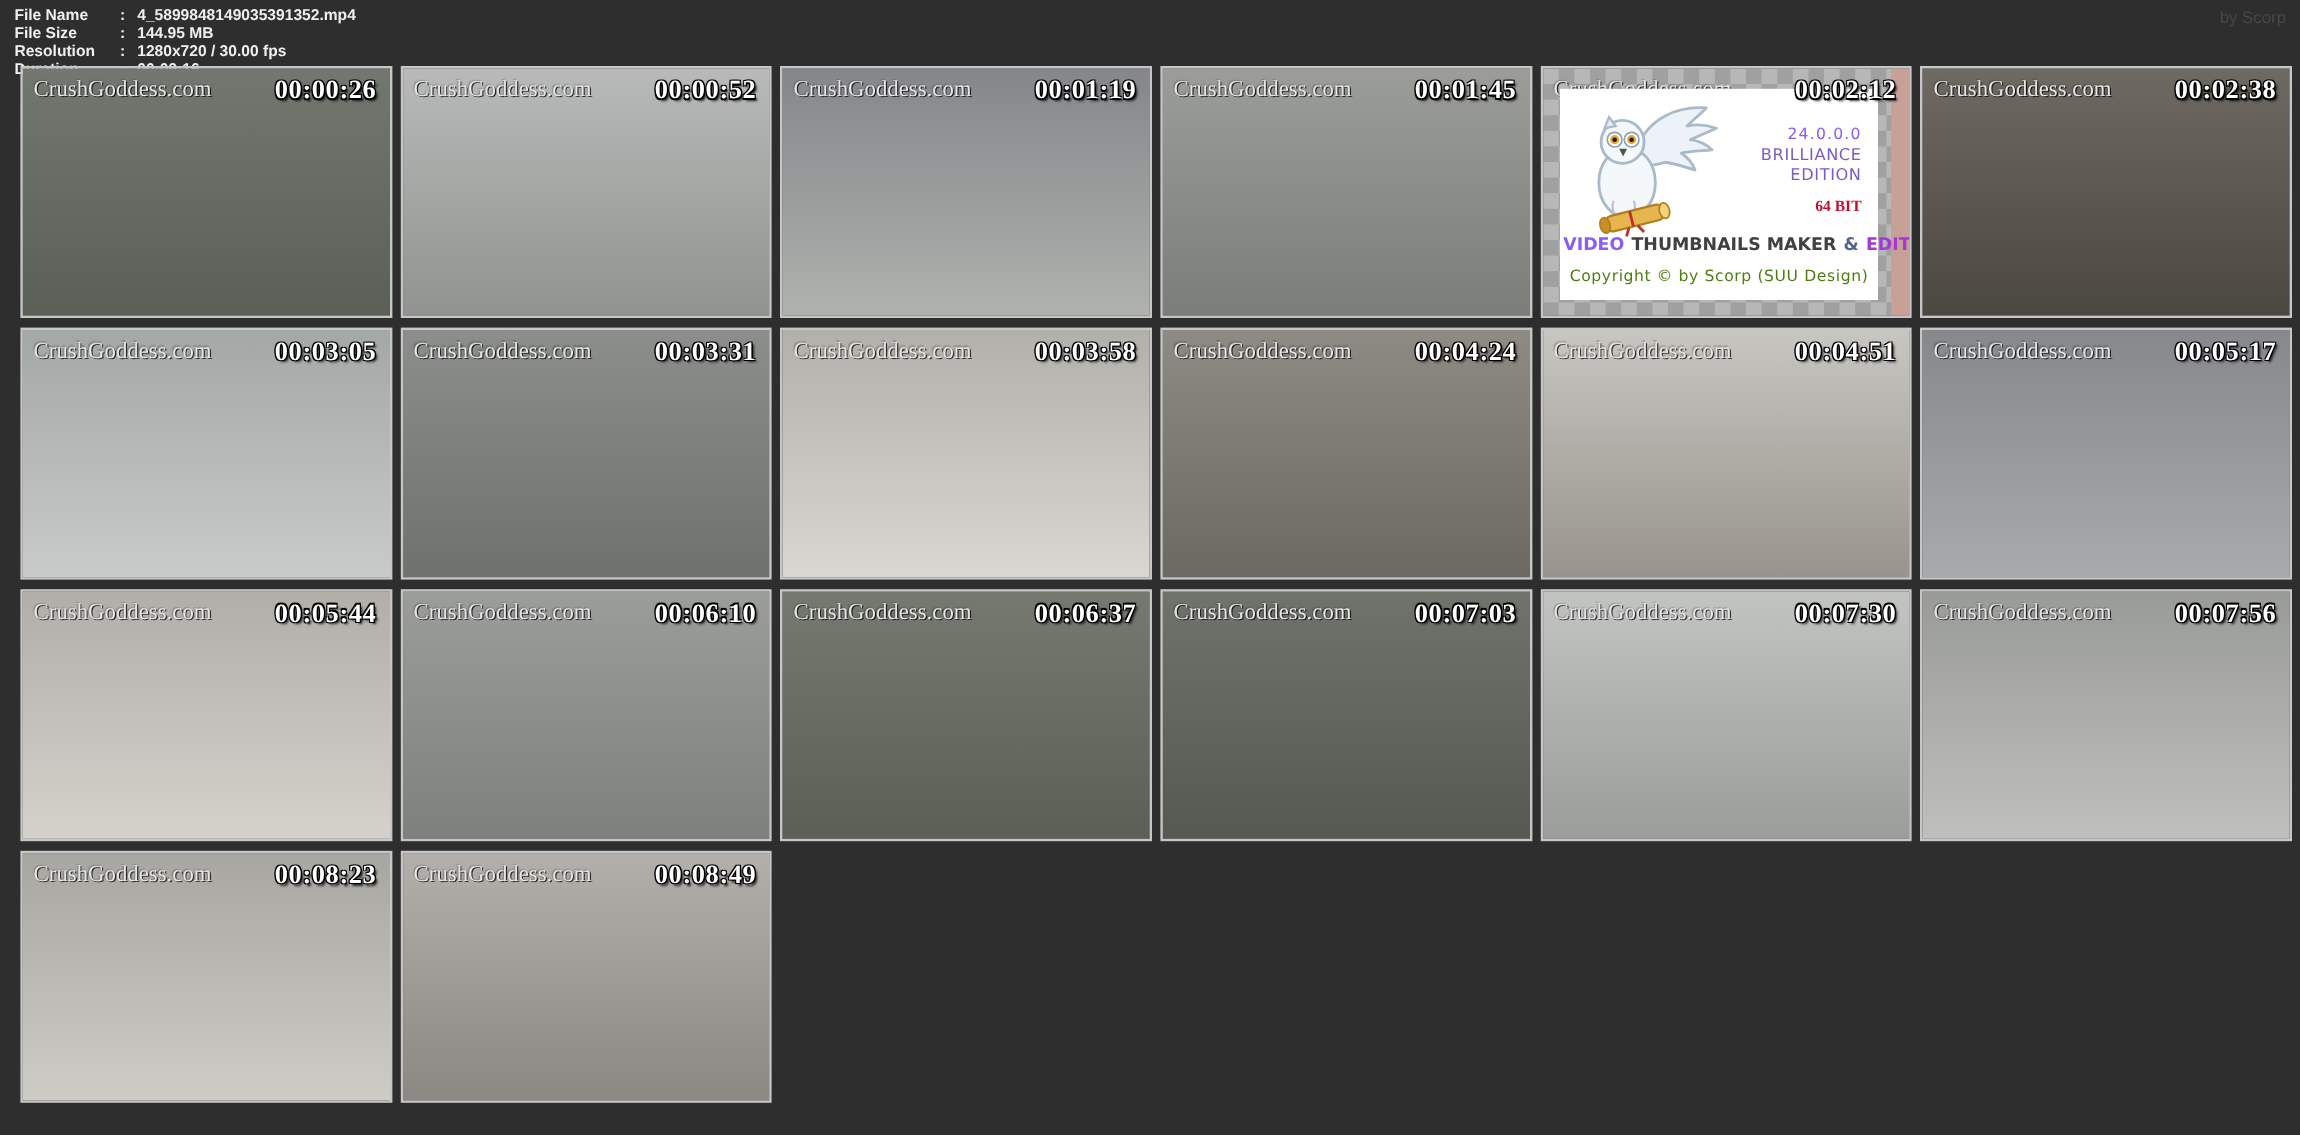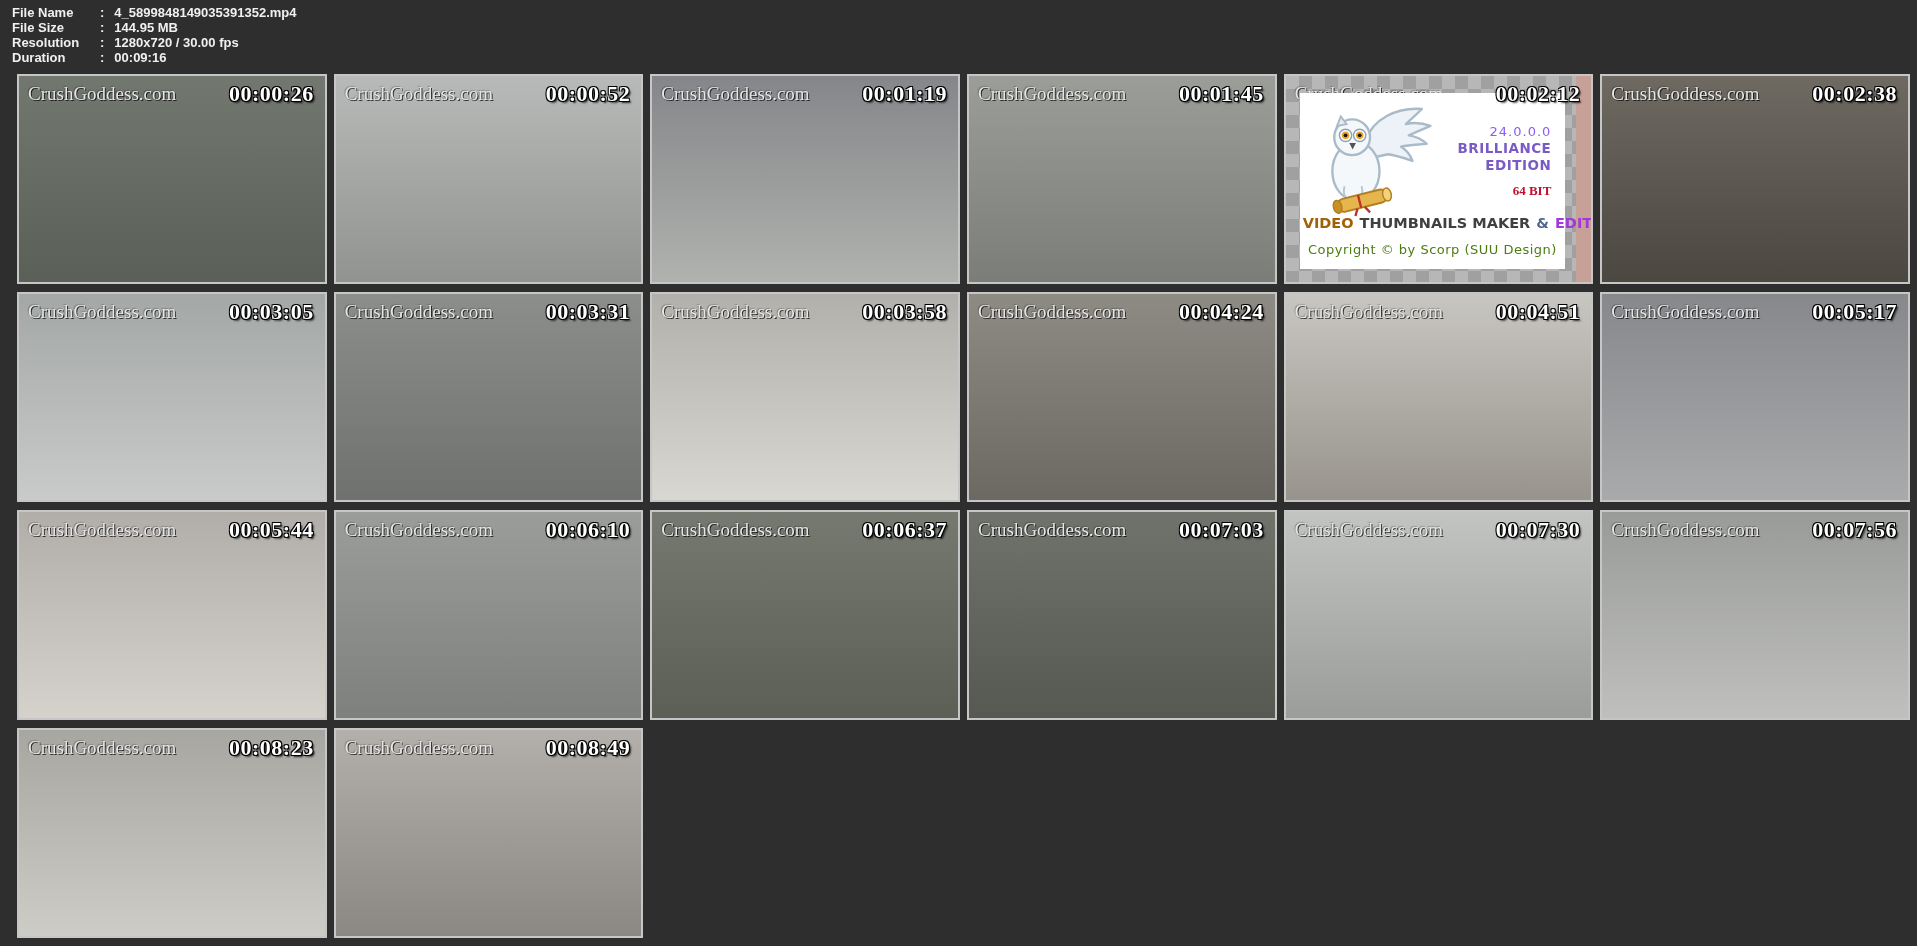--- a/index.html
+++ b/index.html
@@ -1,18 +1,18 @@
 <!DOCTYPE html>
 <html><head>
 <meta charset="utf-8">
 <style>
   html,body{margin:0;padding:0;background:#2e2e2e;width:1917px;height:946px;overflow:hidden;
             font-family:"Liberation Sans",sans-serif;}
   
-  .header{position:relative;height:74px;width:100%;}
+  .header{position:relative;height:55px;width:100%;}
   .meta{position:absolute;left:12px;top:5px;color:#f0f0f0;font-size:13px;font-weight:bold;line-height:15px;}
   .mrow{white-space:nowrap;}
   .mlabel{display:inline-block;width:88px;}
   .msep{display:inline-block;margin-right:10px;}
   .brand{position:absolute;right:12px;top:8px;text-align:right;}
   .brand-title{font-size:31px;font-weight:bold;color:#4c4c4c;letter-spacing:1px;line-height:30px;}
   .brand-sub{font-size:14px;color:#474747;margin-top:-2px;}
   
   .grid{display:grid;grid-template-columns:repeat(6,1fr);grid-auto-rows:210px;
         gap:8px 7px;padding:0 7px 12px 17px;}
@@ -24,21 +24,21 @@
   .ts{position:absolute;right:11px;top:5px;z-index:3;
       font-family:"Liberation Serif",serif;font-size:22px;font-weight:bold;color:#fff;letter-spacing:.5px;
       text-shadow:-1px -1px 0 #000,1px -1px 0 #000,-1px 1px 0 #000,1px 1px 0 #000,2px 2px 2px rgba(0,0,0,.8);margin-left:48px;}
   
   .tile--logo{background:repeating-conic-gradient(#a0a0a0 0% 25%, #b7b7b7 0% 50%) 0 0 / 26px 26px;}
   .tile--logo::after{content:"";position:absolute;top:0;bottom:0;right:0;width:15px;background:#c7a198;z-index:1;}
   .logo-card{position:absolute;left:14px;right:26px;top:17px;bottom:13px;background:#ffffff;z-index:2;}
   .owl{position:absolute;left:27%;top:6px;transform:translateX(-50%);}
   .ver-block{position:absolute;right:14px;top:30px;text-align:right;line-height:17px;font-family:"DejaVu Sans",sans-serif;}
   .ver-num{font-size:13px;letter-spacing:1px;}
-  .ed{font-size:13.5px;font-weight:bold;letter-spacing:.5px;}
+  .ed{font-size:13.5px;font-weight:normal;letter-spacing:.5px;}
   .bits{font-size:13px;font-weight:bold;margin-top:8px;font-family:Liberation Serif, serif;}
   .prod{position:absolute;left:0;right:0;bottom:38px;text-align:center;
         font-family:"DejaVu Sans",sans-serif;font-size:14.5px;font-weight:bold;white-space:nowrap;}
   .prod span{margin:0 3px;}
   .copy{position:absolute;left:0;right:0;bottom:12px;text-align:center;
         font-family:"DejaVu Sans",sans-serif;font-size:13px;letter-spacing:.5px;}
 </style>
 </head>
 <body>
 
@@ -51,20 +51,21 @@
       <span class="mlabel">File Size</span><span class="msep">:</span><span class="mvalue">144.95 MB</span>
     </div>
     <div class="mrow">
       <span class="mlabel">Resolution</span><span class="msep">:</span><span class="mvalue">1280x720 / 30.00 fps</span>
     </div>
     <div class="mrow">
       <span class="mlabel">Duration</span><span class="msep">:</span><span class="mvalue">00:09:16</span>
     </div>
   </div>
   <div class="brand">
+    <div class="brand-sub">by Scorp</div>
   </div>
 </div>
 
 <div class="grid">
     <div class="tile" style="background: linear-gradient(rgb(114, 119, 111), rgb(90, 95, 87));">
     <span class="wm">CrushGoddess.com</span>
     <span class="ts">00:00:26</span>
 
   </div>
     <div class="tile" style="background: linear-gradient(rgb(183, 186, 184), rgb(144, 147, 143));">
@@ -108,21 +109,21 @@
           </g>
         </svg>
       </div>
       <div class="ver-block">
         <div class="ver-num" style="color: #8b5cf6;">24.0.0.0</div>
         <div class="ed" style="color: rgb(122, 91, 197);">BRILLIANCE</div>
         <div class="ed" style="color: rgb(122, 91, 197);">EDITION</div>
         <div class="bits" style="color: rgb(192, 16, 48);">64 BIT</div>
       </div>
       <div class="prod">
-        <span style="color: #a16207;">VIDEO</span><span style="color: #404040;">THUMBNAILS MAKER</span><span style="color: rgb(82, 103, 138);">&amp;</span><span style="color: rgb(164, 55, 216);">EDITION</span>
+        <span style="color: #8b5cf6;">VIDEO</span><span style="color: #404040;">THUMBNAILS MAKER</span><span style="color: rgb(82, 103, 138);">&amp;</span><span style="color: rgb(164, 55, 216);">EDITION</span>
       </div>
       <div class="copy" style="color: #4d7c0f;">Copyright © by Scorp (SUU Design)</div>
     </div>
   </div>
     <div class="tile" style="background: linear-gradient(rgb(110, 105, 97), rgb(75, 71, 65));">
     <span class="wm">CrushGoddess.com</span>
     <span class="ts">00:02:38</span>
 
   </div>
     <div class="tile" style="background: linear-gradient(rgb(163, 167, 166), rgb(201, 203, 202));">

